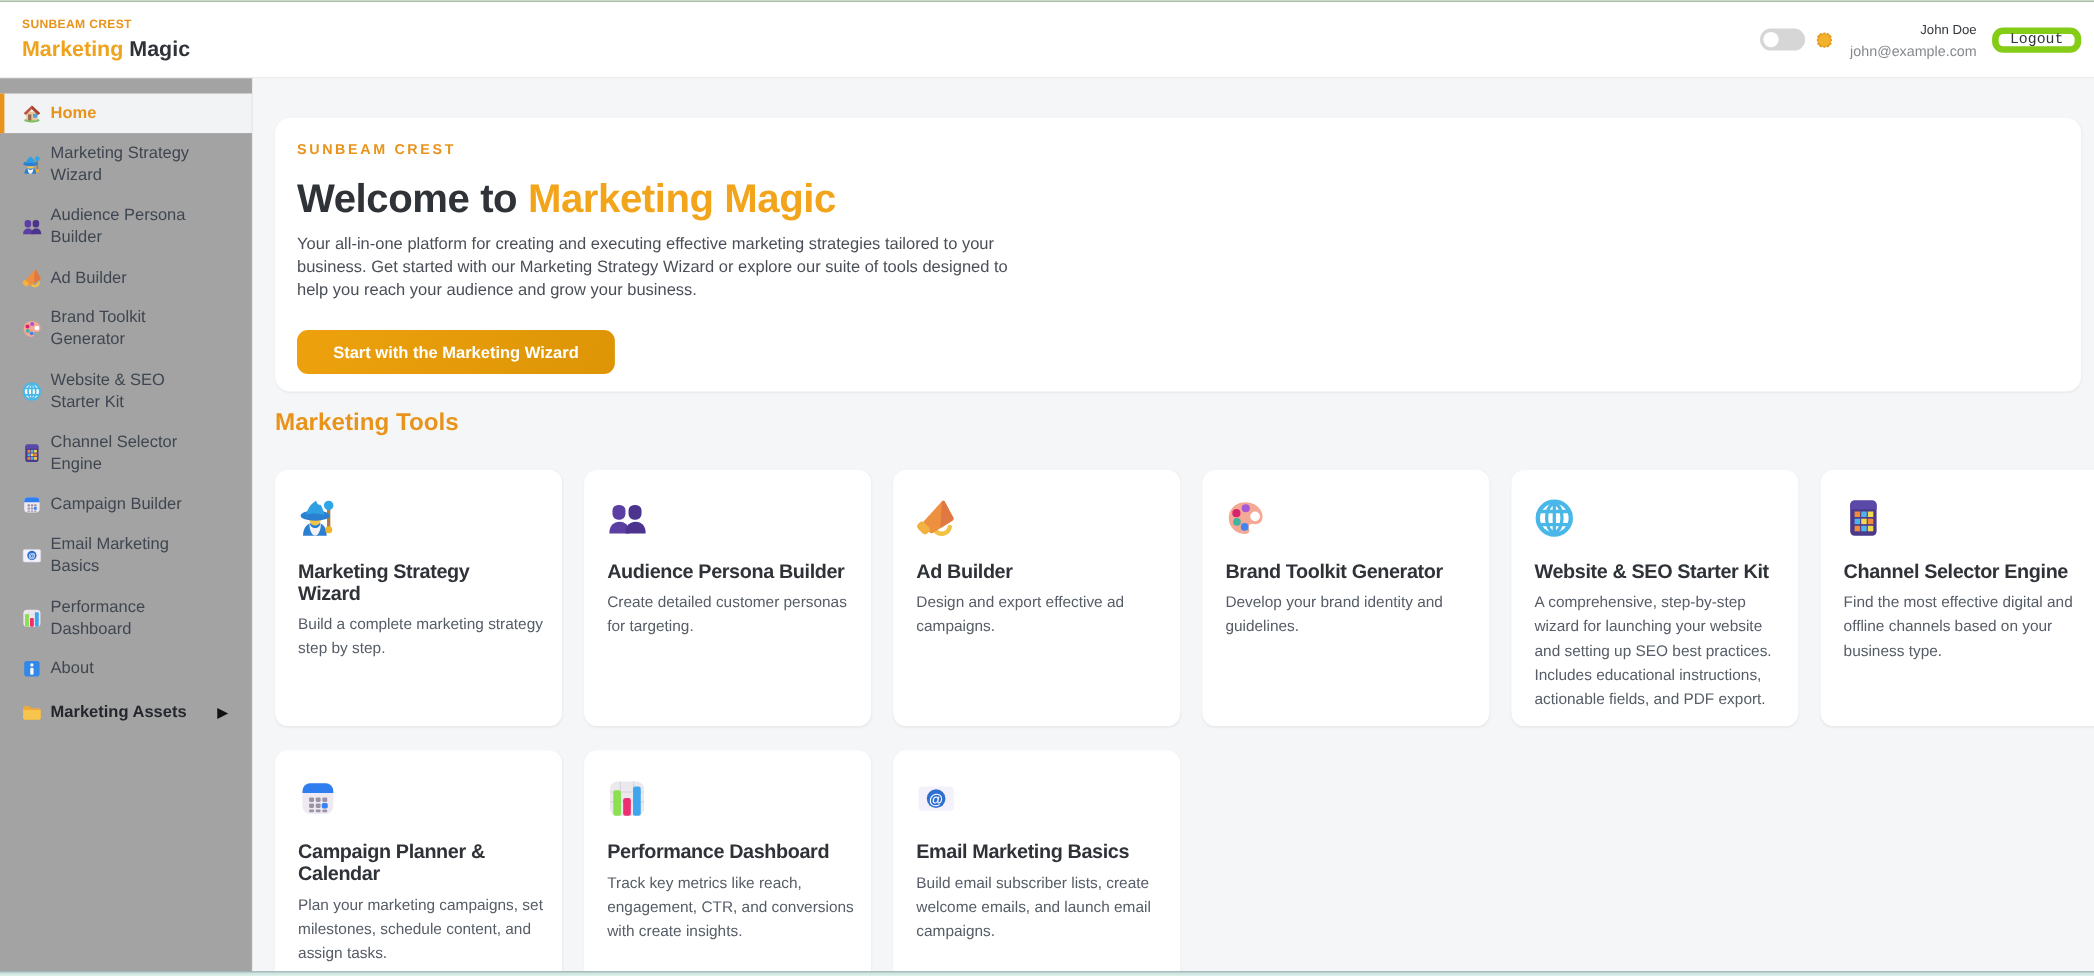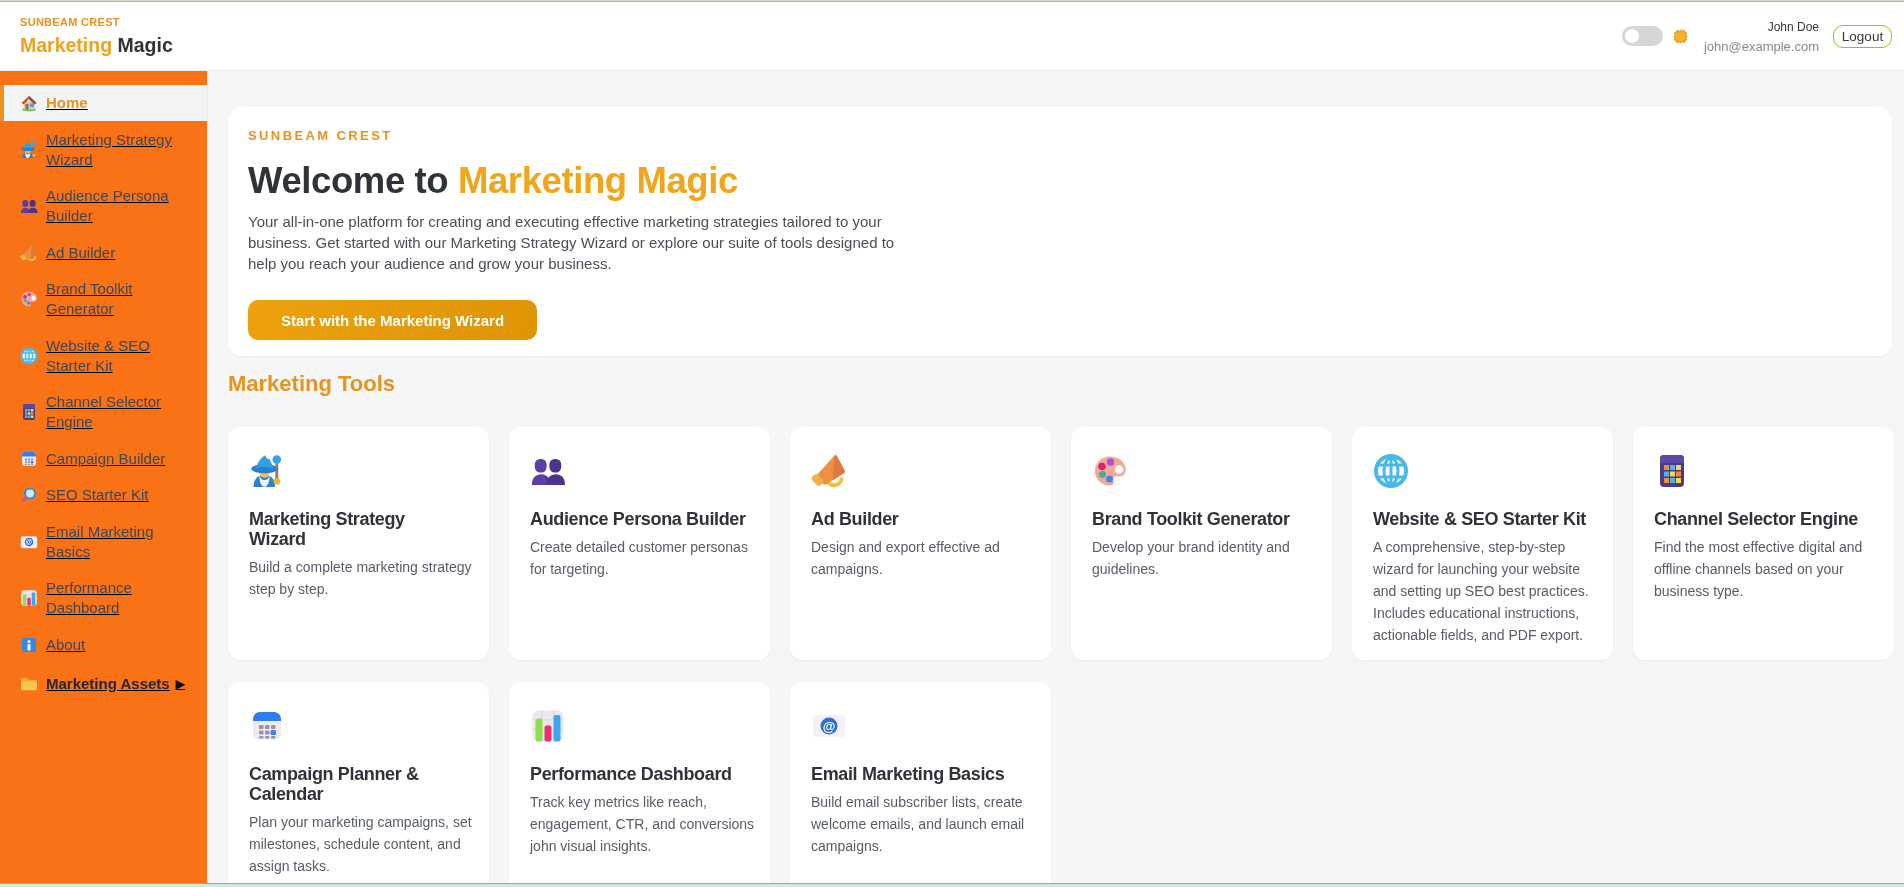--- a/index.html
+++ b/index.html
@@ -11,24 +11,24 @@
 .crest { color:#e8941c; font-size:11px; font-weight:bold; letter-spacing:0.3px; margin-bottom:6px; }
 .logo2 { font-size:19.5px; font-weight:bold; color:#2f3338; }
 .logo2 .o { color:#efa31d; }
 .hright { display:flex; align-items:center; }
 .toggle { width:41px; height:20px; background:#d6d6d6; border-radius:10px; position:relative; flex:none; }
 .toggle .knob { position:absolute; left:3px; top:3px; width:14px; height:14px; border-radius:50%; background:#fff; }
 .sun { margin-left:10px; width:15px; height:15px; flex:none; }
 .uinfo { text-align:right; margin-left:12px; width:119px; }
 .uname { font-size:12px; font-weight:normal; color:#33373c; line-height:18px; }
 .umail { font-size:13px; color:#85898e; margin-top:3px; line-height:15px; }
-.logout { margin-left:14px; border:1px solid #84cc16; border-radius:10px; background:#fff; font-size:13.5px; color:#33373c; width:59px; height:23px; display:flex; align-items:center; justify-content:center; font-family:Liberation Sans, sans-serif; }
+.logout { margin-left:14px; border:6px solid #84cc16; border-radius:10px; background:#fff; font-size:13.5px; color:#33373c; width:81px; height:23px; display:flex; align-items:center; justify-content:center; font-family:Liberation Mono, monospace; }
 
 .shell { display:flex; height:815px; }
-aside { width:208px; background:#f97316; border-right:1px solid #e9e9e9; padding-top:14px; flex:none;text-decoration:underline; }
+aside { width:230px; background:#a3a3a3; border-right:1px solid #e9e9e9; padding-top:14px; flex:none; }
 .nav-item { display:flex; align-items:center; padding:8px 10px 8px 20px; font-size:15px; color:#3f4650; line-height:20px; margin-bottom:0.5px; }
 .nav-item .ic { width:18px; height:18px; margin-right:8px; flex:none; }
 .nav-item.active { background:#f2f3f5; border-left:4px solid #e8941c; padding-left:16px; color:#e8941c; font-weight:bold; }
 .nav-item.assets { margin-top:3.5px; font-weight:bold; color:#23272d; white-space:nowrap; }
 .nav-item.assets .arr { margin-left:auto; margin-right:12px; font-size:12px; color:#111; }
 
 main { flex:1; background:#f5f6f7; padding:36px 12px 0 20px; overflow:hidden; }
 .hero { background:#fff; border-radius:14px; padding:21px 24px 18px 20px; box-shadow:0 1px 2px rgba(0,0,0,.05); height:249px; }
 .hero .crest2 { color:#e8941c; font-size:13px; font-weight:bold; letter-spacing:2.4px; line-height:15px; }
 .hero h1 { font-size:36.5px; font-weight:bold; color:#2f3338; margin-top:17px; line-height:42px; letter-spacing:-0.4px; }
@@ -188,27 +188,20 @@
             <rect x="10" y="28" width="4.5" height="2.5" rx="1"></rect>
             <rect x="16" y="28" width="4.5" height="2.5" rx="1"></rect>
             <rect x="22" y="28" width="4.5" height="2.5" rx="1"></rect>
           </g>
           <rect x="21.5" y="22" width="5.5" height="5" rx="1.5" fill="#3b82f6"></rect>
         </svg>
         <span>Campaign Builder</span>
       </div>
     <div class="nav-item">
         <svg class="ic" viewBox="0 0 36 36">
-          <circle cx="20" cy="15" r="10" fill="#cdeafc" stroke="#2e8fd0" stroke-width="4"></circle>
-          <line x1="12" y1="23" x2="5" y2="30" stroke="#c2549b" stroke-width="5" stroke-linecap="round"></line>
-        </svg>
-        <span>SEO Starter Kit</span>
-      </div>
-    <div class="nav-item">
-        <svg class="ic" viewBox="0 0 36 36">
           <rect x="2" y="7" width="32" height="23" rx="3" fill="#f3f0fa" stroke="#d9d4e8"></rect>
           <circle cx="18" cy="18" r="8.5" fill="#2f6fd0"></circle>
           <text x="18" y="22.5" font-size="13" font-weight="bold" fill="#fff" text-anchor="middle" font-family="Liberation Sans">@</text>
         </svg>
         <span>Email Marketing<br>Basics</span>
       </div>
     <div class="nav-item">
         <svg class="ic" viewBox="0 0 36 36">
           <rect x="2.5" y="2.5" width="31" height="31" rx="6.5" fill="#ebe8ee"></rect>
           <g stroke="#d8d4de" stroke-width="1">
@@ -361,21 +354,21 @@
               <line x1="2.5" y1="12" x2="33.5" y2="12"></line>
               <line x1="2.5" y1="21" x2="33.5" y2="21"></line>
               <line x1="12" y1="2.5" x2="12" y2="33.5"></line>
               <line x1="24" y1="2.5" x2="24" y2="33.5"></line>
             </g>
             <rect x="5.5" y="10.5" width="7" height="23" rx="2" fill="#8ae14e"></rect>
             <rect x="14.5" y="17.5" width="7" height="16" rx="2" fill="#ed2f70"></rect>
             <rect x="23.5" y="7" width="7" height="26.5" rx="2" fill="#3ea6ee"></rect>
           </svg>
           <h3>Performance Dashboard</h3>
-          <p>Track key metrics like reach, engagement, CTR, and conversions john visual insights.</p>
+          <p>Track key metrics like reach, engagement, CTR, and conversions with create insights.</p>
         </div>
       <div class="card">
           <svg class="ic" viewBox="0 0 36 36">
             <rect x="2" y="7" width="32" height="22" rx="3" fill="#f4f1fa"></rect>
             <circle cx="18" cy="18" r="8.5" fill="#2f6fd0"></circle>
             <text x="18" y="22.5" font-size="13" font-weight="bold" fill="#fff" text-anchor="middle" font-family="Liberation Sans">@</text>
           </svg>
           <h3>Email Marketing Basics</h3>
           <p>Build email subscriber lists, create welcome emails, and launch email campaigns.</p>
         </div>

